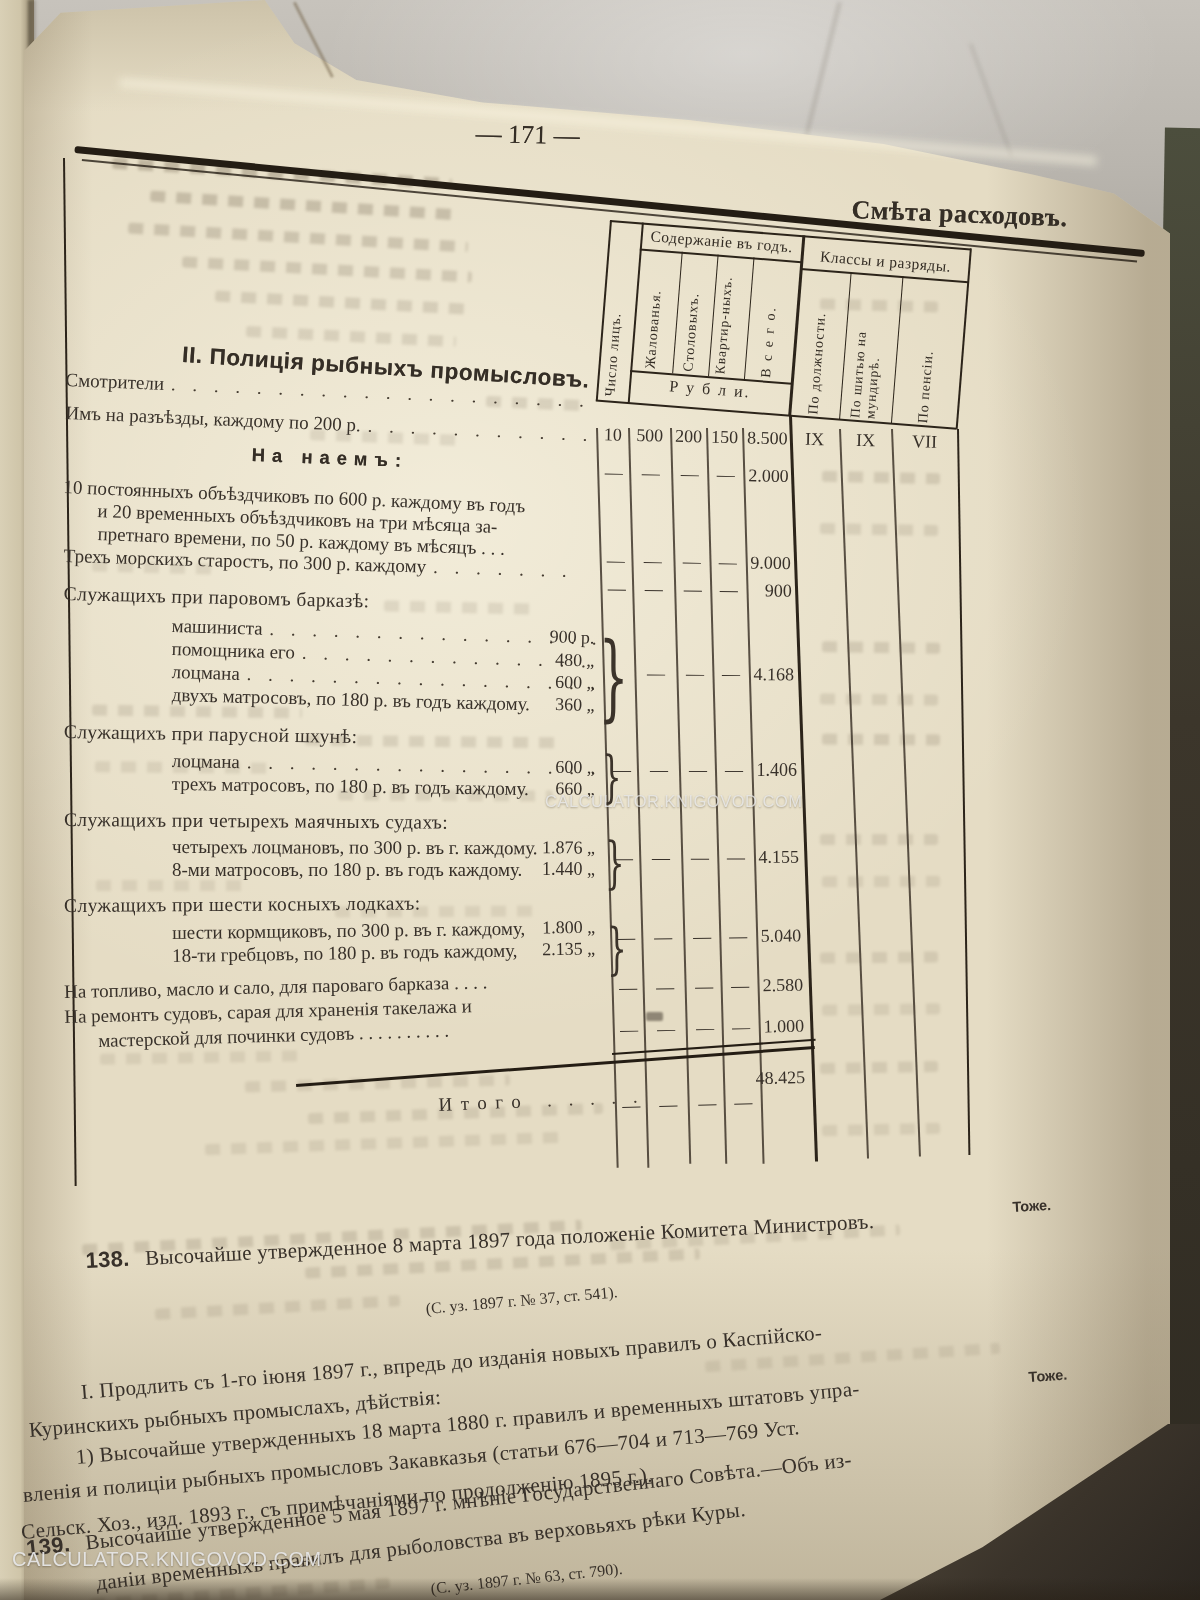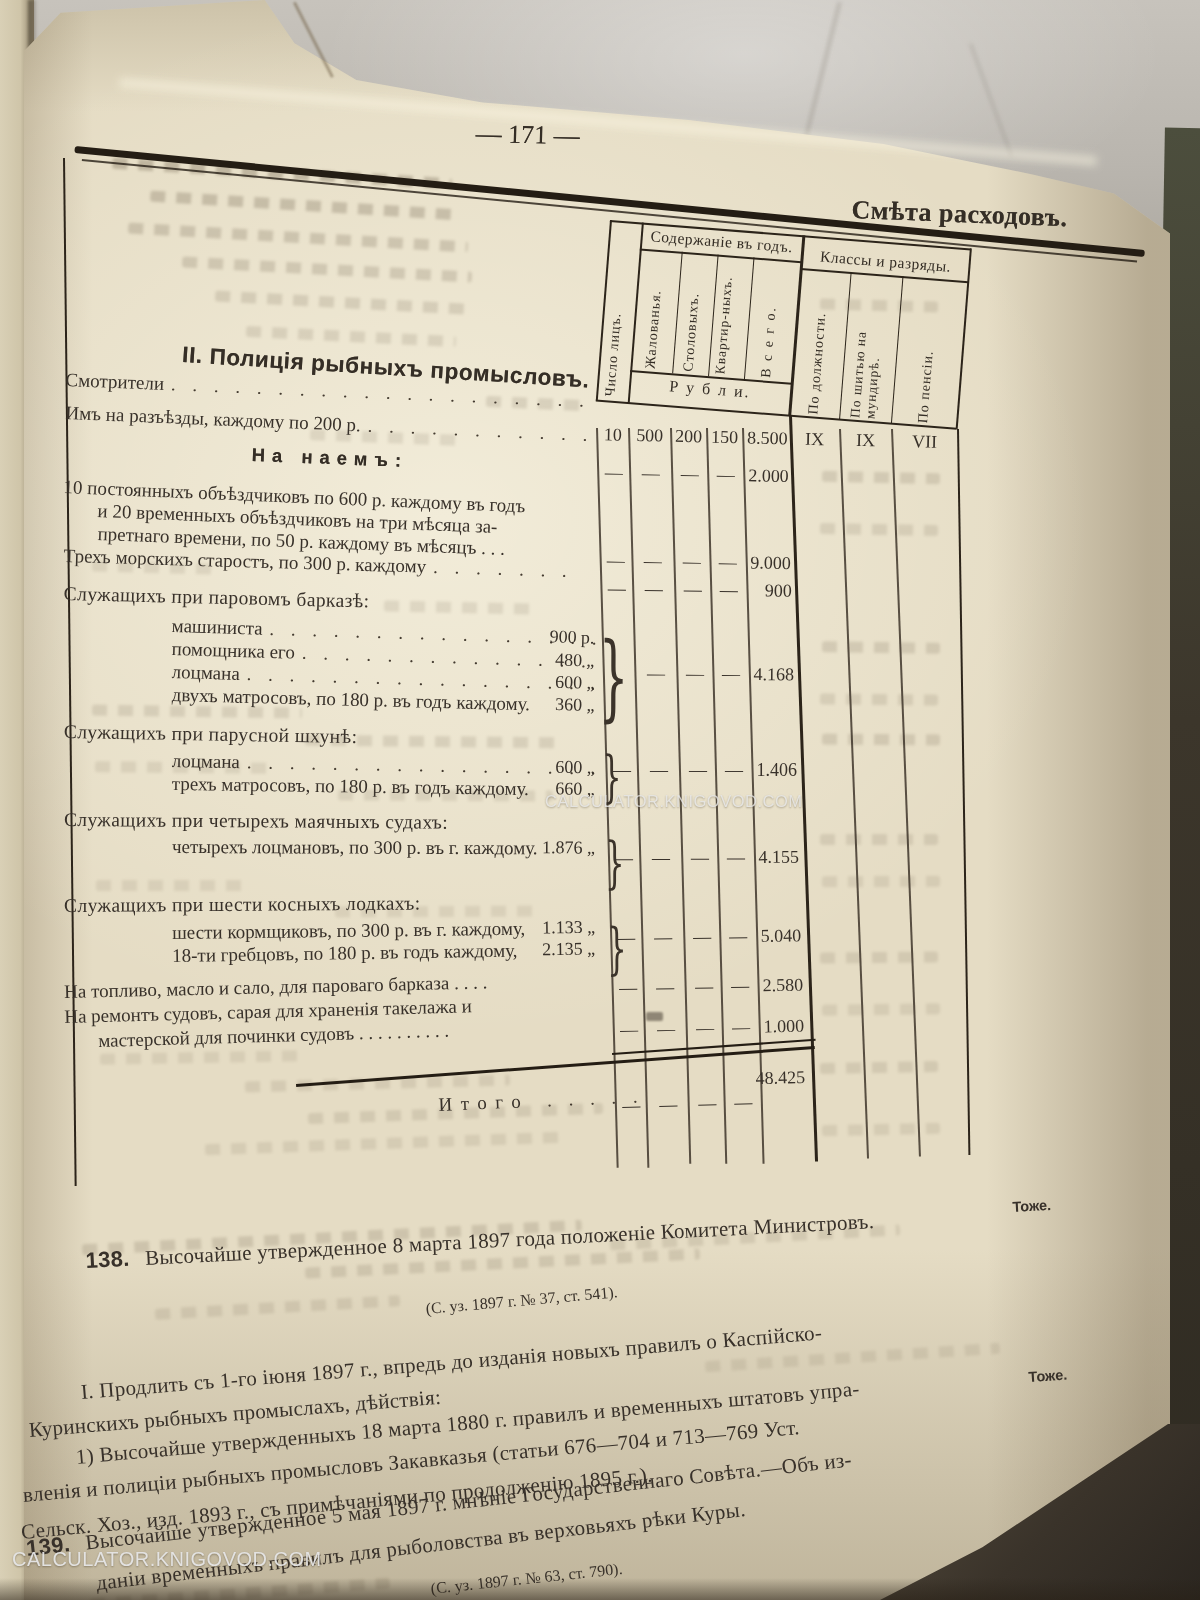--- a/index.html
+++ b/index.html
@@ -221,25 +221,29 @@
   <div class="t lbl subrow clip" style="left:172px;top:774px;transform:rotate(.8deg);">
     <span>трехъ матросовъ, по 180 р. въ годъ каждому.</span>
     <span class="amt">660 „</span>
   </div>
 
   <div class="t lbl grouphead" style="left:64px;top:810px;transform:rotate(.4deg);">Служащихъ при четырехъ маячныхъ судахъ:</div>
   <div class="t lbl subrow clip" style="left:172px;top:837px;transform:rotate(.2deg);">
     <span>четырехъ лоцмановъ, по 300 р. въ г. каждому.</span>
     <span class="amt">1.876 „</span>
   </div>
+  <div class="t lbl subrow clip" style="left:172px;top:860px;transform:rotate(0deg);">
+    <span>8-ми матросовъ, по 180 р. въ годъ каждому.</span>
+    <span class="amt">1.440 „</span>
+  </div>
 
   <div class="t lbl grouphead" style="left:64px;top:896px;transform:rotate(-.4deg);">Служащихъ при шести косныхъ лодкахъ:</div>
   <div class="t lbl subrow clip" style="left:172px;top:923px;transform:rotate(-.7deg);">
     <span>шести кормщиковъ, по 300 р. въ г. каждому,</span>
-    <span class="amt">1.133 „</span>
+    <span class="amt">1.800 „</span>
   </div>
   <div class="t lbl subrow clip" style="left:172px;top:946px;transform:rotate(-.9deg);">
     <span>18-ти гребцовъ, по 180 р. въ годъ каждому,</span>
     <span class="amt">2.135 „</span>
   </div>
 
   <div class="t lbl" style="left:64px;top:982px;transform:rotate(-1.3deg);">На топливо, масло и сало, для пароваго барказа . . . .</div>
   <div class="t lbl" style="left:64px;top:1007px;transform:rotate(-1.5deg);">На ремонтъ судовъ, сарая для храненія такелажа и</div>
   <div class="t lbl" style="left:98px;top:1031px;transform:rotate(-1.7deg);">мастерской для починки судовъ . . . . . . . . . .</div>
 

